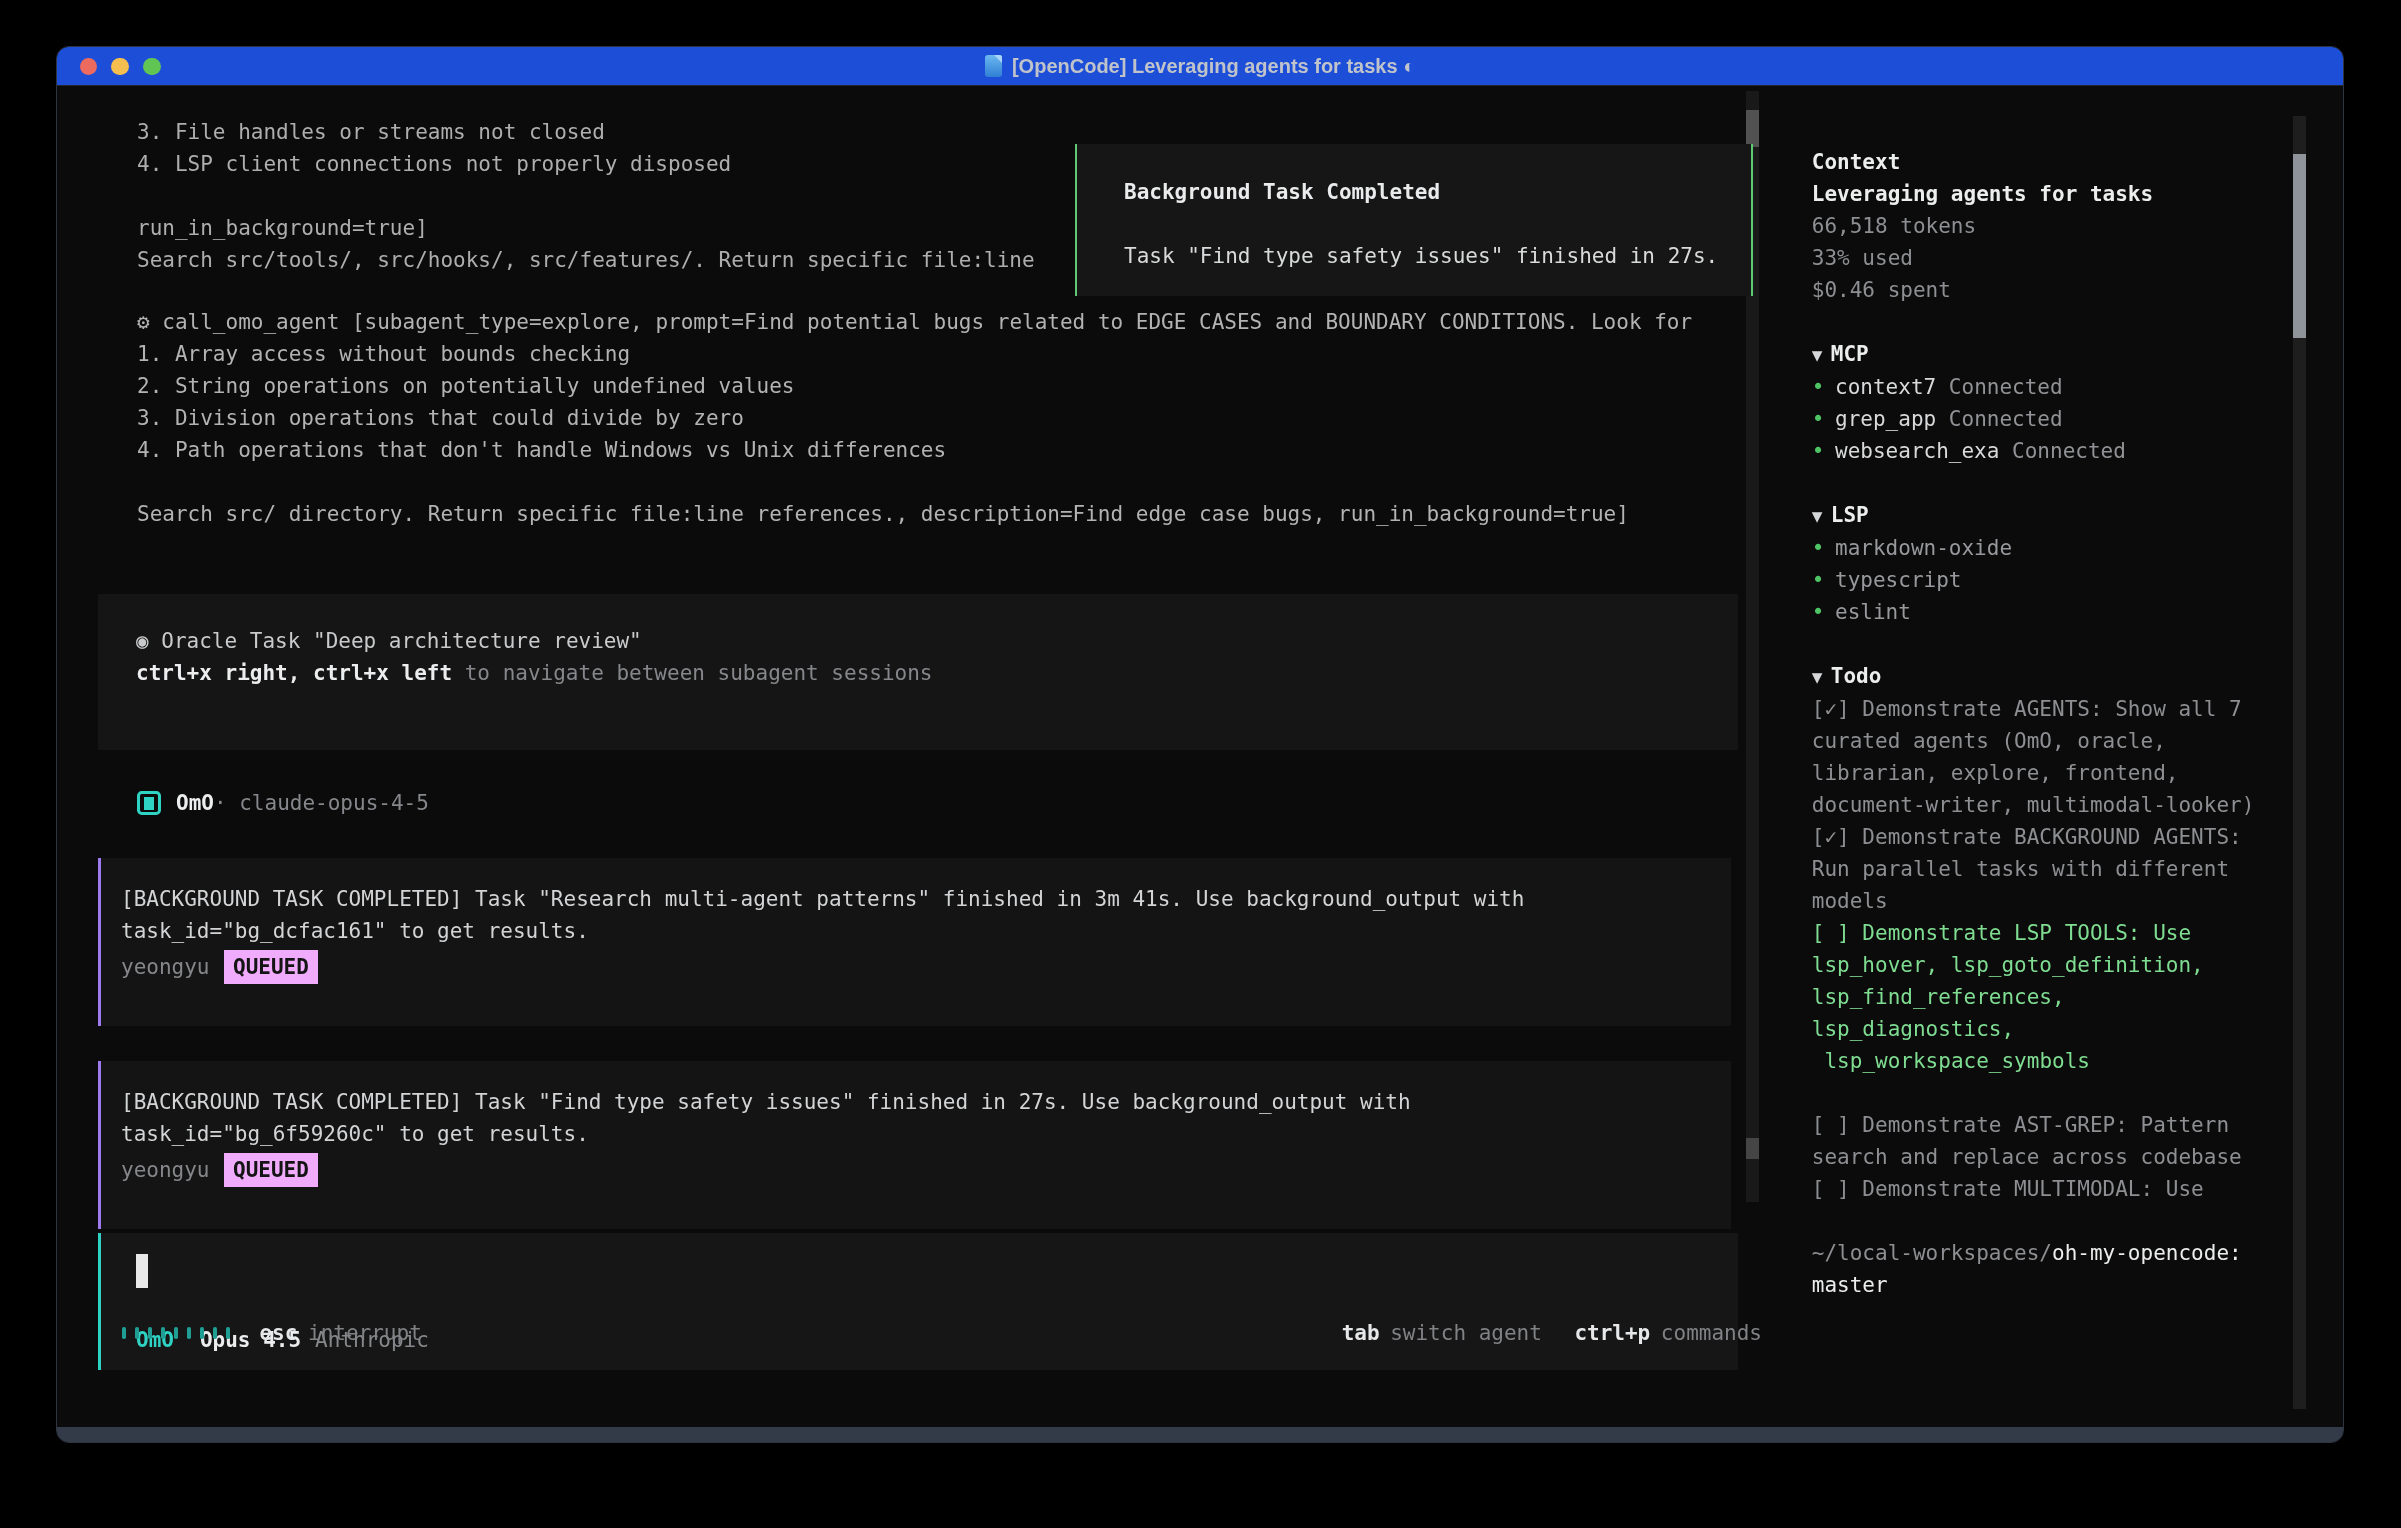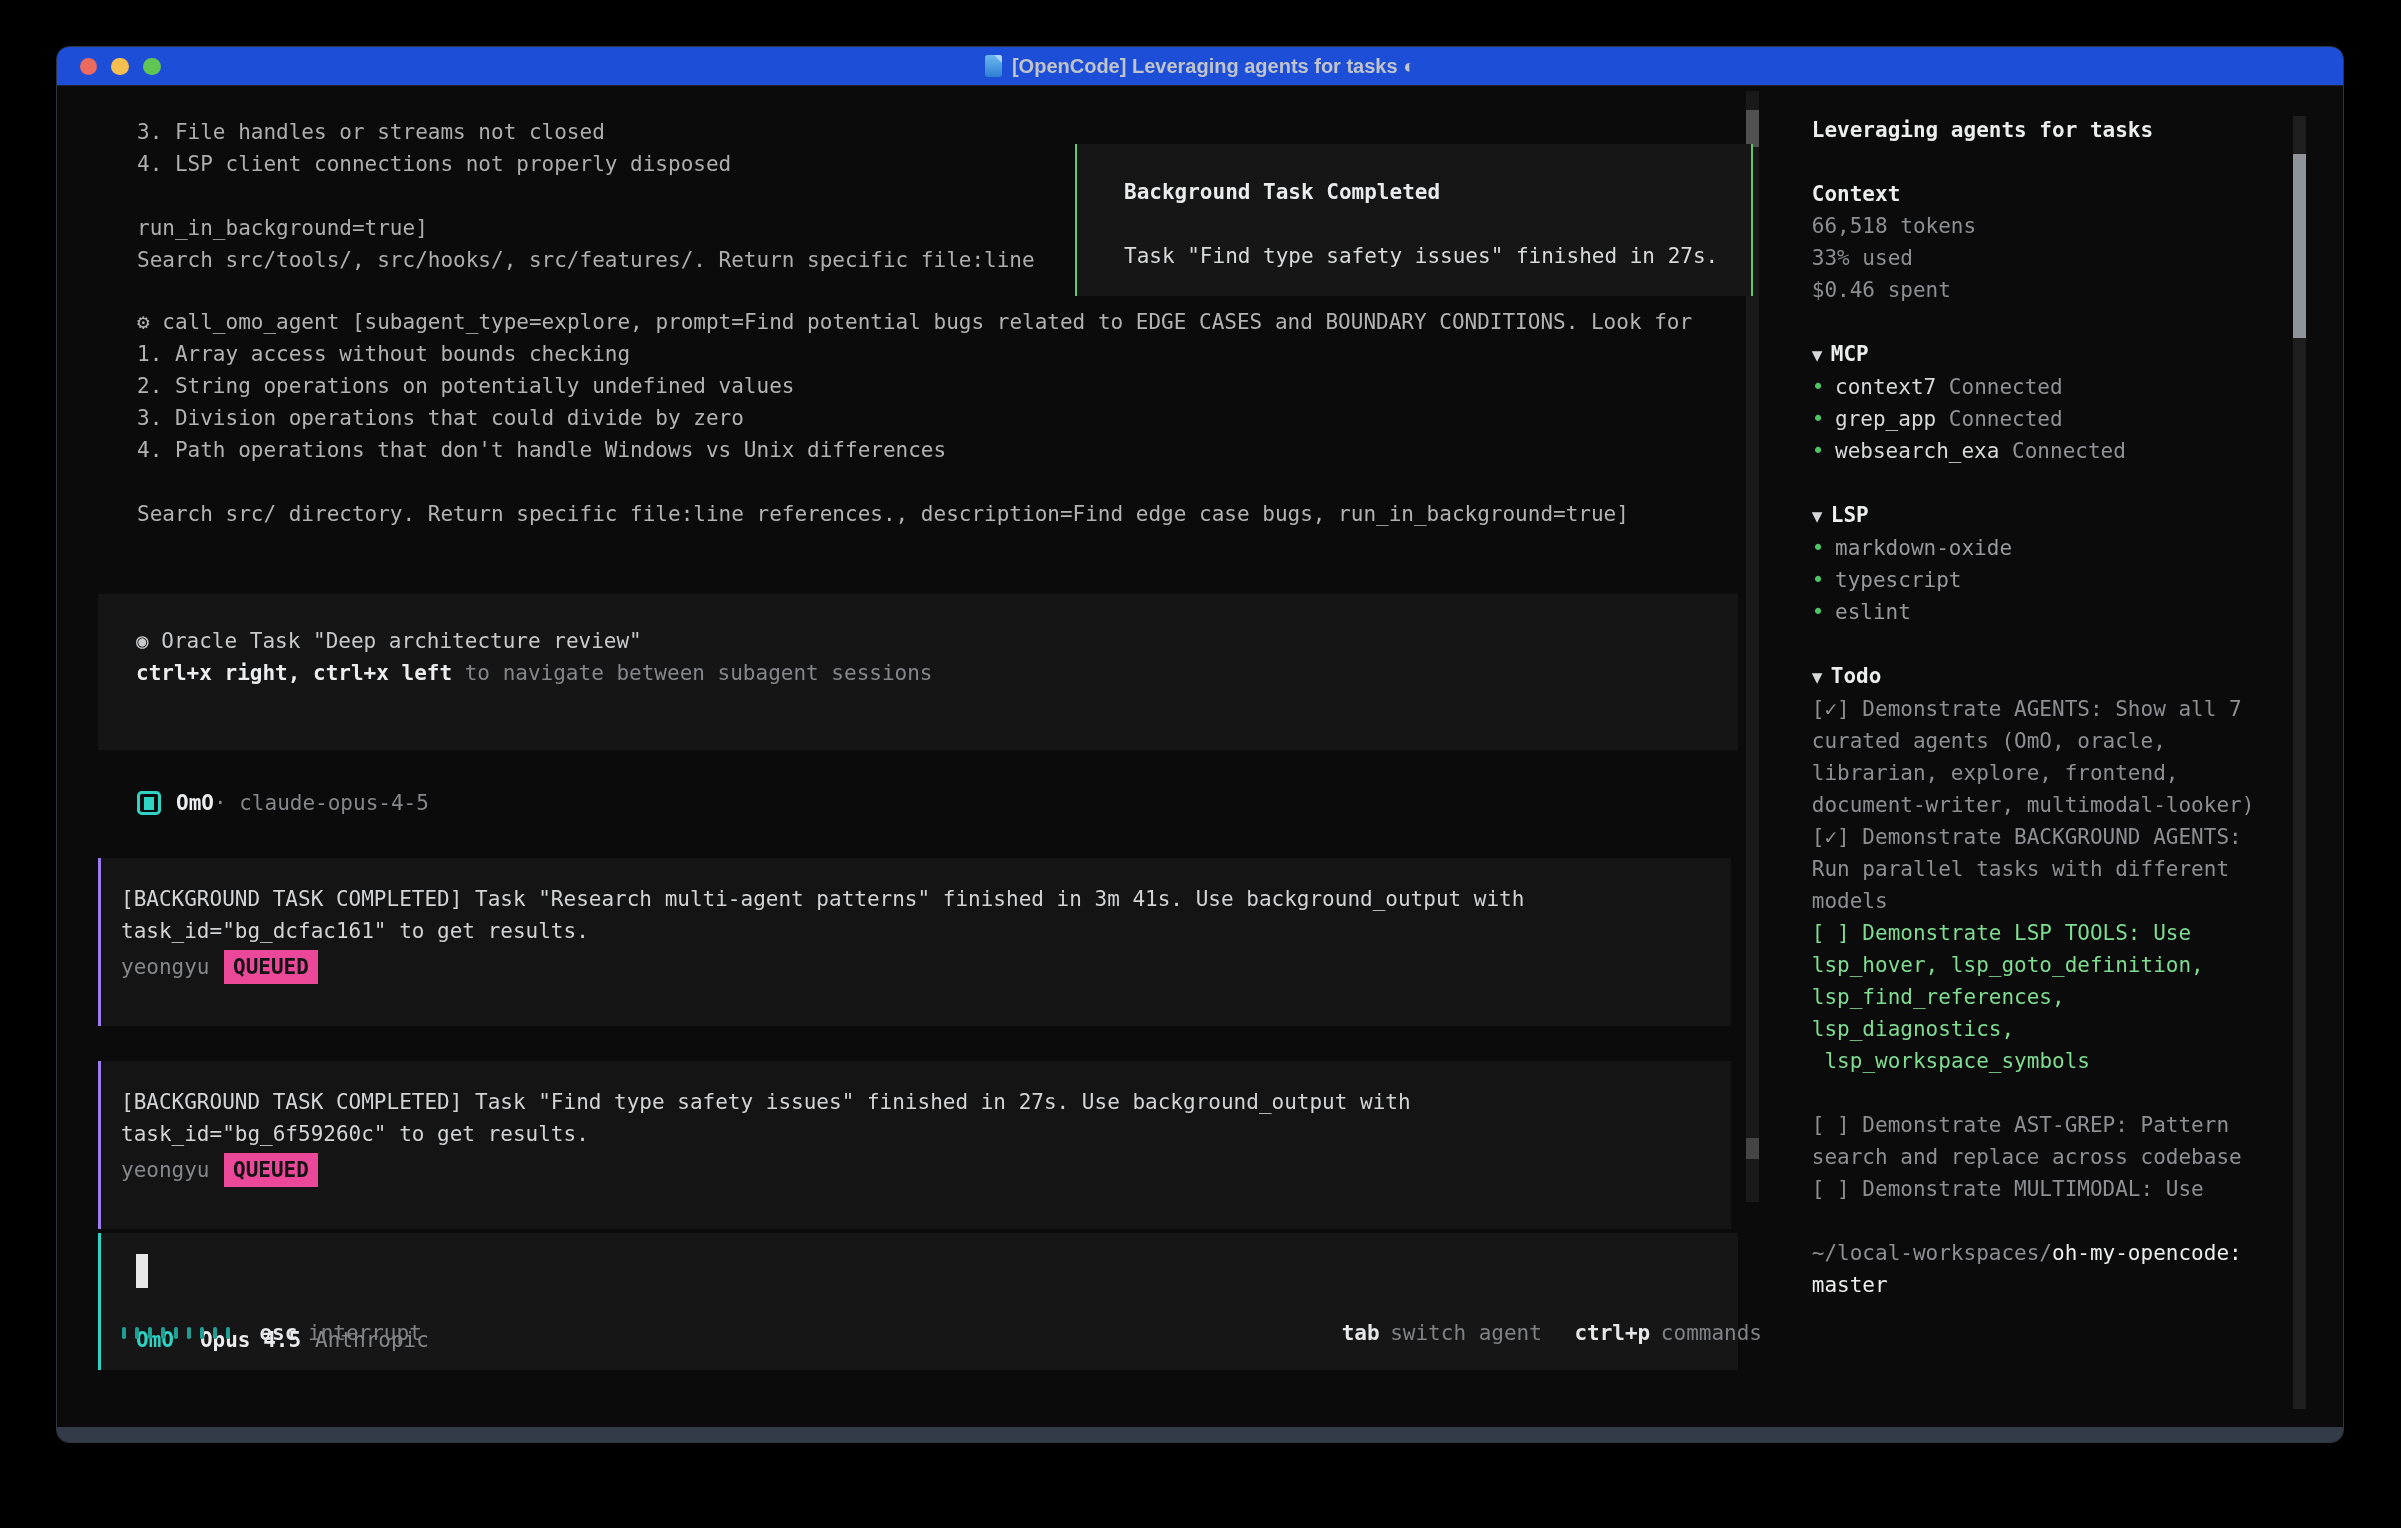--- a/index.html
+++ b/index.html
@@ -44,21 +44,21 @@
   .oracle-hint { white-space:pre; }
 
   .agent-header { position:absolute; left:80px; top:701px; height:32px; display:flex; align-items:center; }
   .omo-icon { width:23.6px; height:23.6px; border:3px solid #2fd3c4; border-radius:4.7px; margin-right:15.4px;
               display:inline-flex; align-items:center; justify-content:center; }
   .omo-icon i { display:block; width:10.6px; height:13px; background:#2fd3c4; }
 
   .task-card { position:absolute; left:41px; width:1633px; height:168px; background:#141414;
                border-left:3px solid #9e7cf0; padding:25px 0 0 20px; color:#d3d4d6; }
   .task-card .meta { margin-top:3px; display:flex; align-items:center; }
-  .badge { display:inline-block; background:#ec4899; color:#141414; font-weight:bold;
+  .badge { display:inline-block; background:#f0abfc; color:#141414; font-weight:bold;
            padding:1.2px 9.5px; margin-left:14px; }
 
   .input-card { position:absolute; left:41px; top:1147px; width:1640px; height:137px; background:#161616;
                 border-left:3px solid #2fd3c4; }
   .cursor { position:absolute; left:35px; top:21px; width:11.8px; height:34px; background:#e8e8e8; }
   .input-meta { position:absolute; left:35px; bottom:14px; display:flex; }
   .teal { color:#2fd3c4; font-weight:bold; }
 
   .statusrow { position:absolute; left:65px; right:35px; top:1231px; height:32px;
                display:flex; align-items:center;text-align:center; }
@@ -198,23 +198,23 @@
       <span class="klabel">commands</span>
     </div>
 
     <div class="vscroll-track">
       <span class="vthumb1"></span>
       <span class="vthumb2"></span>
     </div>
   </div>
 
   <div class="sidebar">
+    <div class="ln sb-heading">Context</div>
+
     <div class="ln sb-title">Leveraging agents for tasks</div>
-
-    <div class="ln sb-heading">Context</div>
     <div class="ln sb-line">66,518 tokens</div>
     <div class="ln sb-line">33% used</div>
     <div class="ln sb-line">$0.46 spent</div>
 
     <div class="ln sb-heading"><span class="arrow">▼</span><span>MCP</span></div>
     <div class="ln"><span class="bullet">•</span><span class="sb-item">context7</span> <span class="status-conn">Connected</span></div>
     <div class="ln"><span class="bullet">•</span><span class="sb-item">grep_app</span> <span class="status-conn">Connected</span></div>
     <div class="ln"><span class="bullet">•</span><span class="sb-item">websearch_exa</span> <span class="status-conn">Connected</span></div>
 
     <div class="ln sb-heading"><span class="arrow">▼</span><span>LSP</span></div>

